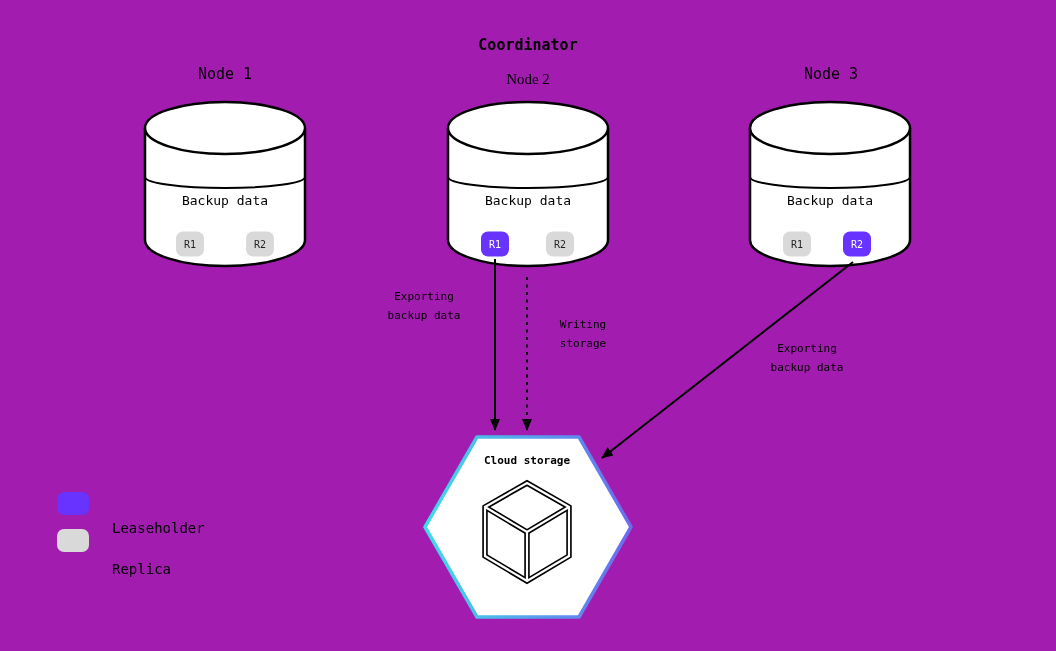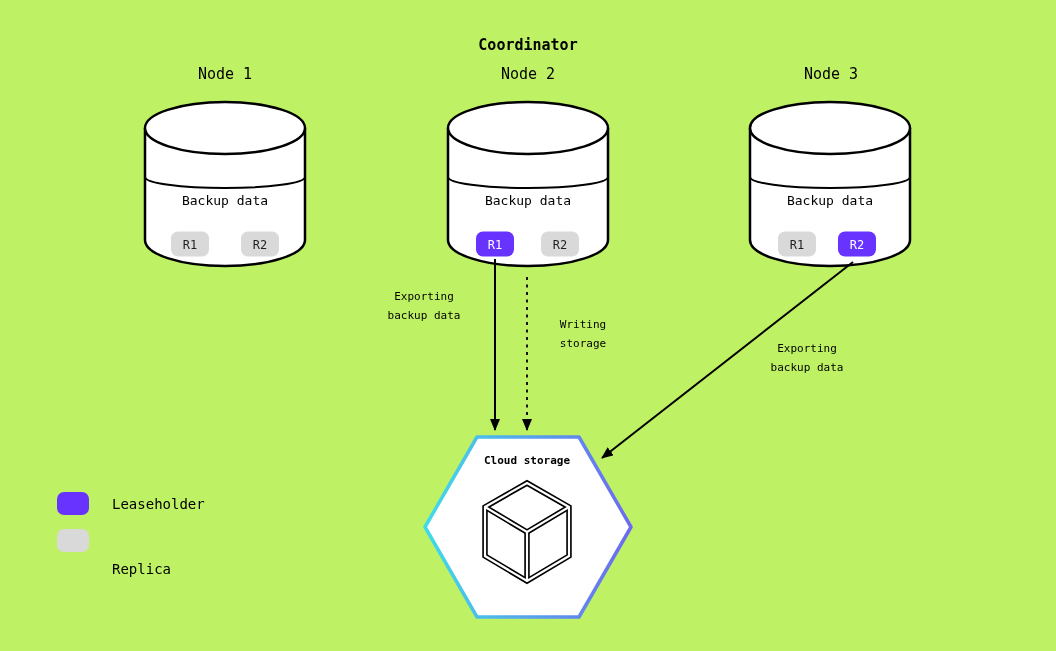--- a/index.html
+++ b/index.html
@@ -1,30 +1,30 @@
 <!DOCTYPE html>
 <html style="--leaseholder: #6933ff; --replica: #d9d9d9;"><head>
 <meta charset="utf-8">
 <style>
   html,body { margin:0; padding:0; background:#fff; }
   .canvas {
-    position:relative; width:1056px; height:651px; background:#bef264;
+    position:relative; width:1056px; height:651px; background:#a21caf;
     font-family:"DejaVu Sans Mono","Liberation Mono",monospace; color:#000;
     overflow:hidden;
   }
   .layer { position:absolute; left:0; top:0; }
   .abs { position:absolute; }
   .xcenter { transform:translateX(-50%); white-space:nowrap; }
   .title { font-size:15px; font-weight:bold; }
   .node-label { font-size:15px; }
   .backup-label { font-size:13px; }
   .badge {
-    position:absolute; width:38px; height:25px; border-radius:7px;
+    position:absolute; width:28px; height:25px; border-radius:7px;
     display:flex; align-items:center; justify-content:center;
-    font-size:12px; transform:translate(-50%,-50%);
+    font-size:10px; transform:translate(-50%,-50%);
   }
   .badge.replica { background:var(--replica,#d9d9d9); color:#1f1f1f; }
   .badge.leaseholder { background:var(--leaseholder,#6933ff); color:#ffffff; }
   .arrow-label {
     position:absolute; transform:translateX(-50%);
     font-size:11px; line-height:19px; text-align:center; white-space:nowrap;
   }
   .arrow-label span { display:block; }
   .cloud-label { font-size:11px; font-weight:bold; }
   .legend-swatch { position:absolute; width:32px; height:23px; border-radius:7px; }
@@ -82,21 +82,21 @@
         <path d="M527,483 L569,507 L569,556 L527,581 L485,556 L485,507 Z"></path>
         <path d="M485,507 L527,532 L569,507"></path>
         <path d="M527,532 L527,581"></path>
       </g>
     </g>
   </svg>
 
   <div class="abs xcenter title" style="left:528px; top:36px;">Coordinator</div>
 
   <div class="abs xcenter node-label" style="left:225px; top:65px;">Node 1</div>
-  <div class="abs xcenter node-label" style="left:528px; top:65px;">Node 2</div>
+  <div class="abs xcenter node-label" style="left:528px; top:71px;font-family:Liberation Serif, serif;">Node 2</div>
   <div class="abs xcenter node-label" style="left:831px; top:65px;">Node 3</div>
 
   <div class="abs xcenter backup-label" style="left:225px; top:193px;">Backup data</div>
   <div class="abs xcenter backup-label" style="left:528px; top:193px;">Backup data</div>
   <div class="abs xcenter backup-label" style="left:830px; top:193px;">Backup data</div>
 
   <div class="badge replica" style="left:190px; top:244px;">R1</div>
   <div class="badge replica" style="left:260px; top:244px;">R2</div>
 
   <div class="badge leaseholder" style="left:495px; top:244px;">R1</div>
@@ -115,19 +115,19 @@
   </div>
   <div class="arrow-label" style="left:807px; top:339px;">
     <span>Exporting</span>
     <span>backup data</span>
   </div>
 
   <div class="abs xcenter cloud-label" style="left:527px; top:454px;text-align:right;">Cloud storage</div>
 
   <div>
     <div class="legend-swatch leaseholder" style="left:57px; top:492px;"></div>
-    <div class="legend-label" style="left:112px; top:504px;">Leaseholder</div>
+    <div class="legend-label" style="left:112px; top:528px;">Leaseholder</div>
 
     <div class="legend-swatch replica" style="left:57px; top:529px;"></div>
     <div class="legend-label" style="left:112px; top:541px;margin-top:28px;">Replica</div>
   </div>
 
 </div>
 
 </body></html>

